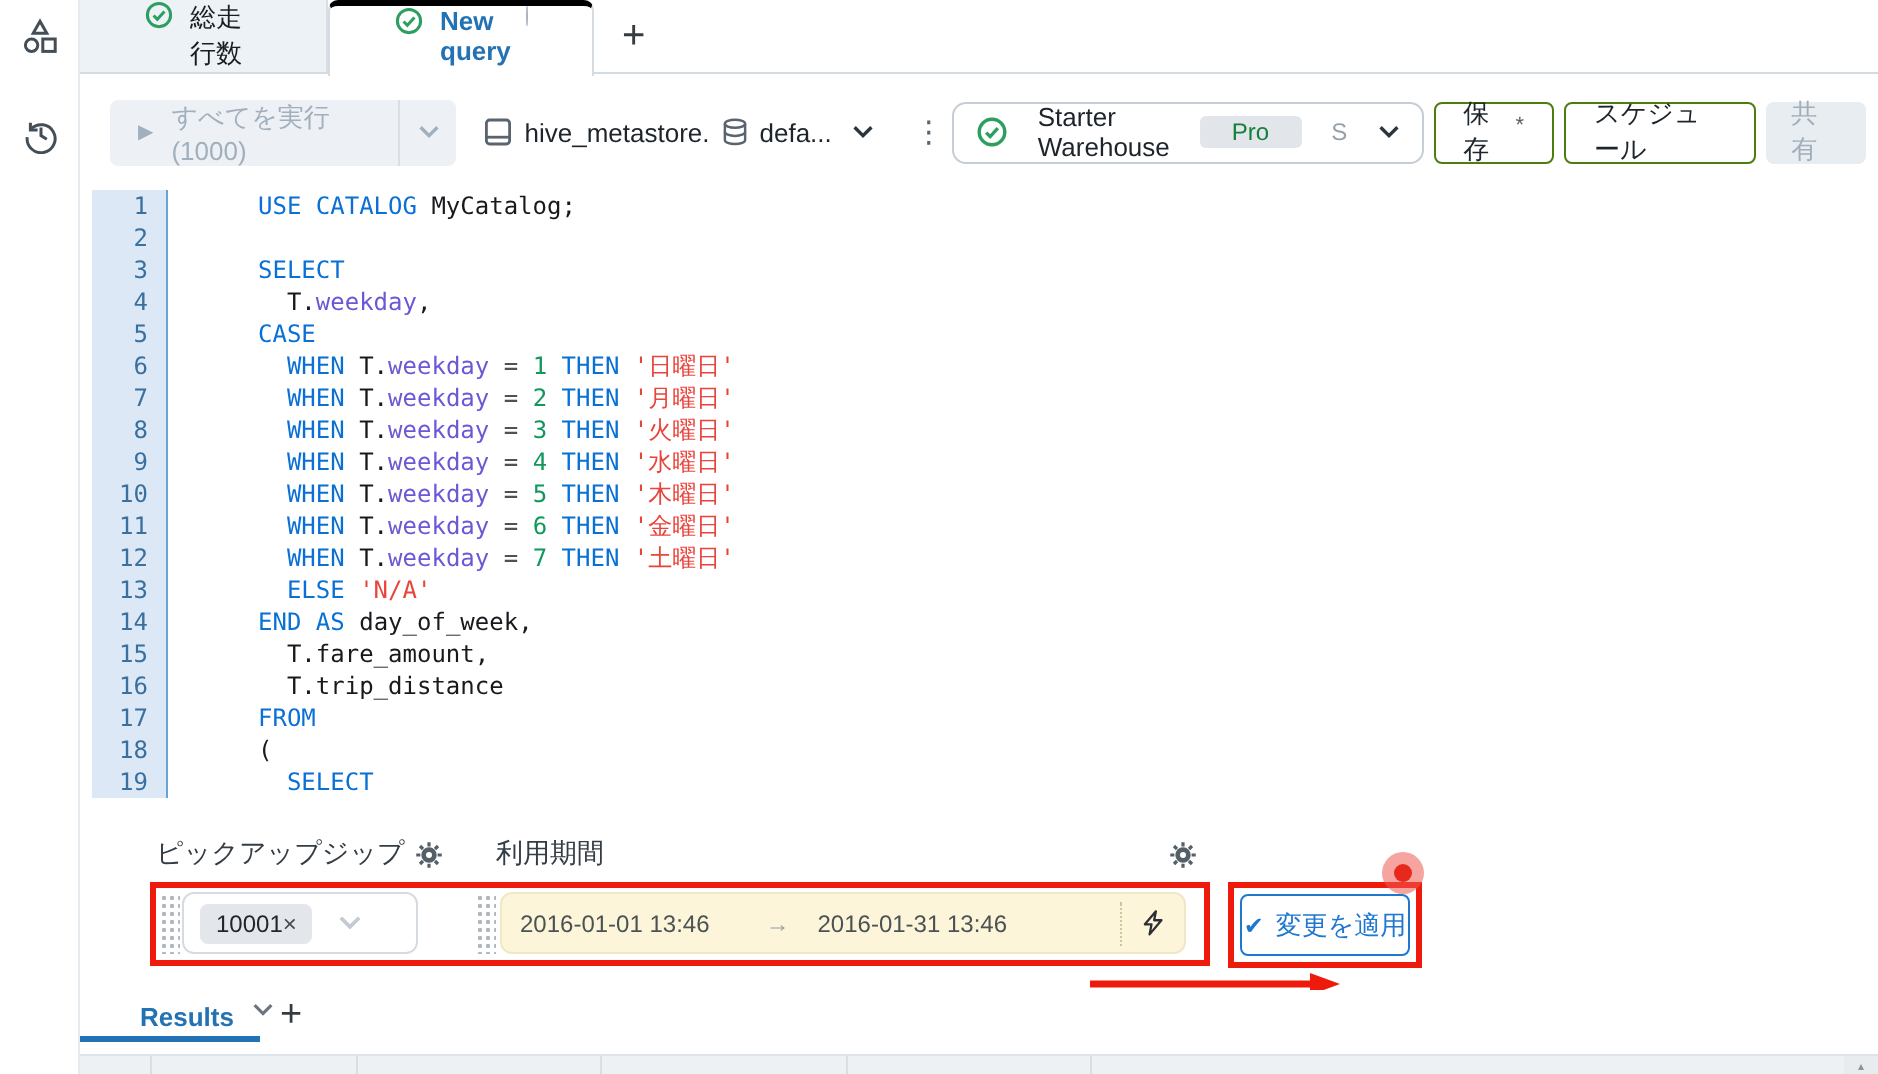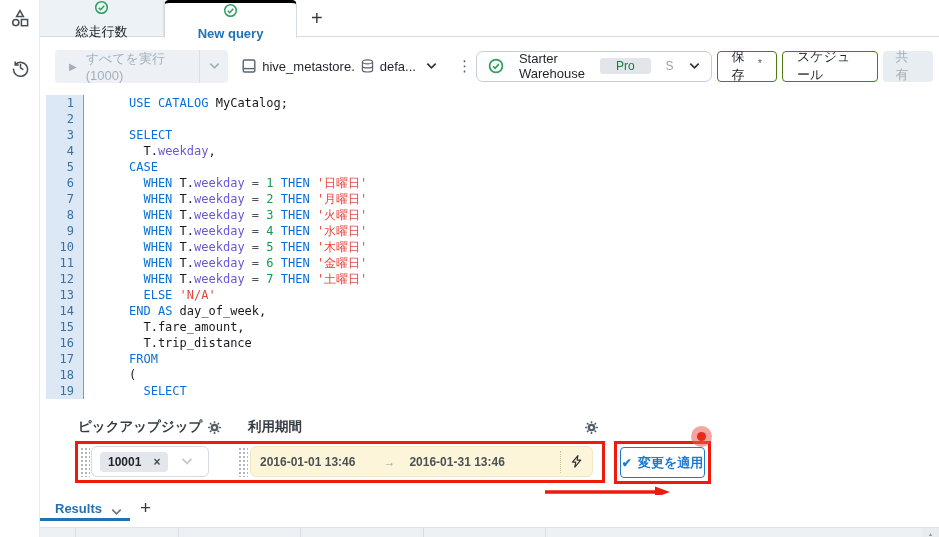--- a/index.html
+++ b/index.html
@@ -8,21 +8,21 @@
   *{box-sizing:border-box;margin:0;padding:0;}
   body{background:#fff;font-family:"Liberation Sans",sans-serif;}
   .app{position:relative;width:939px;height:537px;background:#fff;overflow:hidden;}
 
   
   .sidebar{position:absolute;left:0;top:0;width:40px;height:537px;border-right:1px solid #e6ebef;background:#fff;z-index:1;}
   .side-btn{position:absolute;left:9px;width:22px;height:22px;display:flex;align-items:center;justify-content:center;color:#444e57;}
 
   
   .tabbar{position:absolute;left:40px;top:0;width:899px;height:37px;display:flex;align-items:stretch;border-bottom:1px solid #d4dbe1;background:#fff;z-index:2;}
-  .tab{display:flex;align-items:center;gap:8px;padding:0 32px;font-size:13px;cursor:default;flex-direction:column;}
+  .tab{display:flex;gap:8px;padding:0 32px;font-size:13px;cursor:default;}
   .tab.t1{background:#edf2f6;border-right:1px solid #d8dee4;color:#171d23;width:124px;}
   .tab.t2{width:133px;height:38px;background:#fff;border:1px solid #d4dbe1;border-top:3px solid #000000;border-bottom:none;border-radius:5px 5px 0 0;color:var(--accent);font-weight:700;position:relative;z-index:3;}
   .dirty-dot{width:10px;height:10px;border-radius:50%;background:#a9b6c2;}
   .add-tab{align-self:center;margin-left:14px;font-size:20px;font-weight:300;color:#343b42;line-height:1;}
 
   
   .toolbar{position:absolute;left:40px;top:37px;width:899px;height:58px;display:flex;align-items:center;padding:0 6px 0 15px;background:#fff;}
   .run-btn{display:flex;align-items:center;height:33px;background:#edf1f5;border-radius:4px;color:#a2b0bd;font-size:13px;}
   .run-main{display:flex;align-items:center;gap:9px;padding:0 14px;}
   .run-caret{width:34px;height:33px;display:flex;align-items:center;justify-content:center;border-left:1px solid #d8dfe5;}
@@ -38,42 +38,42 @@
   .save-star{font-size:11px;color:#57606a;margin-left:3px;transform:translateY(-3px);}
 
   
   .editor{position:absolute;left:40px;top:95px;width:899px;height:312px;font-family:"DejaVu Sans Mono","Liberation Mono",monospace;font-size:12px;padding-left:6px;background:#fff;}
   .code-line{display:flex;height:16px;line-height:16px;white-space:pre;}
   .ln{width:38px;background:#dce8f6;color:#39709f;text-align:right;padding-right:9px;border-right:1px solid #6ba3d6;flex:none;}
   .cd{padding-left:4px;color:#17191d;margin-left:41px;}
   .tk-kw{color:var(--kw);} .tk-id{color:var(--id);} .tk-num{color:var(--num);} .tk-str{color:var(--str);} .tk-pl{color:#17191d;} .tk-op{color:#4d5257;}
 
   
-  .params{position:absolute;left:40px;top:410px;width:899px;height:92px;background:#fff;font-weight:bold;}
+  .params{position:absolute;left:40px;top:410px;width:899px;height:92px;background:#fff;}
   .p-label{position:absolute;top:8px;font-size:13.5px;color:#343c44;}
   .gear-btn{position:absolute;top:9px;width:16px;height:16px;display:flex;align-items:center;justify-content:center;}
   .redbox{position:absolute;border:3px solid var(--red);}
   .rb1{left:35px;top:31px;width:530px;height:42px;}
   .rb2{left:574px;top:31px;width:97px;height:43px;}
   .drag-handle{position:absolute;width:10px;height:30px;top:3px;background-image:radial-gradient(#aeb6be 1px,transparent 1.2px);background-size:4px 4px;}
   .sel-field{position:absolute;left:13px;top:2px;width:118px;height:31px;border:1px solid #d5dbe1;border-radius:6px;background:#fff;display:flex;align-items:center;padding:0 8px;gap:13px;}
-  .chip{display:inline-flex;align-items:center;gap:12px;background:#e3e7eb;border-radius:4px;padding:3px 8px;font-size:12px;color:#20262c;}
+  .chip{display:inline-flex;align-items:center;gap:0;background:#e3e7eb;border-radius:4px;padding:3px 8px;font-size:12px;color:#20262c;}
   .chip-x{color:#434b52;font-size:12px;}
   .sel-caret{color:#c3cad1;display:flex;}
   .date-field{position:absolute;left:172px;top:2px;width:343px;height:31px;background:#fcf5da;border:1px solid #f0e7c6;border-radius:6px;display:flex;align-items:center;padding:0 9px;font-size:12px;color:#4b5253;}
   .date-arrow{color:#9aa0a6;margin:0 14px 0 28px;font-size:12px;}
   .date-sep{height:22px;border-left:1px dotted #cfc49a;margin:0 9px 0 auto;}
   .apply-btn{position:absolute;left:3px;top:3px;right:3px;bottom:3px;background:#fff;border:1.5px solid #1f78cf;border-radius:4px;color:#1f78cf;font-size:13px;display:flex;align-items:center;justify-content:center;gap:6px;}
   .badge-outer{position:absolute;left:651px;top:16px;width:21px;height:21px;border-radius:50%;background:rgba(238,90,80,.55);z-index:4;display:flex;align-items:center;justify-content:center;}
   .badge-inner{width:9px;height:9px;border-radius:50%;background:#e8281c;}
   .hint-arrow{position:absolute;left:505px;top:76px;}
 
   
   .results{position:absolute;left:40px;top:495px;width:899px;height:32px;background:#fff;}
-  .res-tab{position:absolute;left:15px;top:6px;display:flex;align-items:flex-end;gap:9px;font-size:13px;font-weight:700;color:var(--accent);}
+  .res-tab{position:absolute;left:30px;top:6px;display:flex;align-items:flex-start;gap:9px;font-size:13px;font-weight:700;color:var(--accent);}
   .res-caret{color:#6b7681;display:flex;}
   .res-add{position:absolute;left:100px;top:2px;font-size:19px;font-weight:300;color:#343b42;}
   .res-underline{position:absolute;left:0;top:23px;width:90px;height:3px;background:var(--accent);}
 
   
   .thead{position:absolute;left:40px;top:527px;width:899px;height:10px;background:#eef1f4;border-top:1px solid #dde3e8;}
   .thead .v{position:absolute;top:0;width:1px;height:10px;background:#d8dee4;}
   .thead .corner{position:absolute;right:0;top:0;width:17px;height:10px;background:#e9ecef;display:flex;align-items:center;justify-content:center;font-size:6px;color:#8a949d;}
   svg{display:block;}
 </style>

